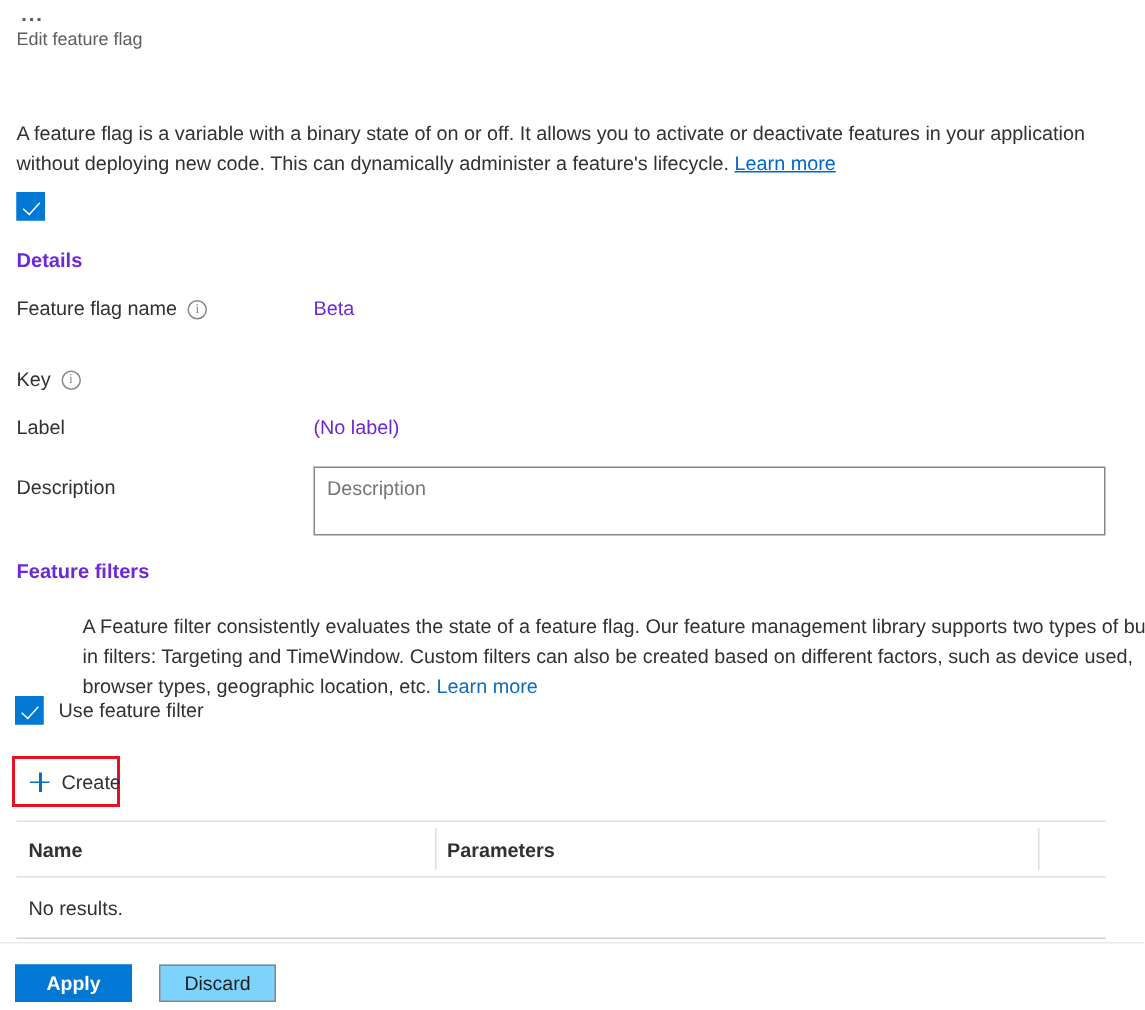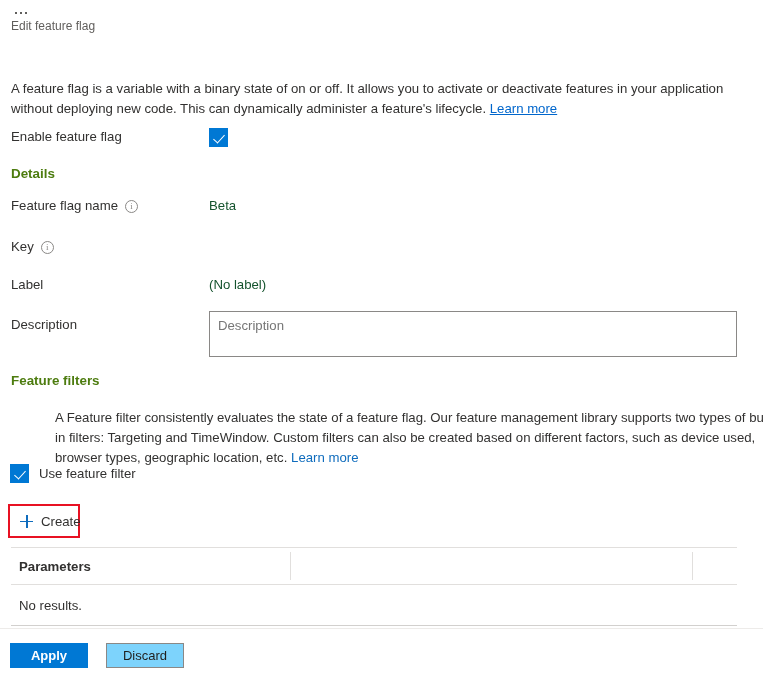--- a/index.html
+++ b/index.html
@@ -87,21 +87,21 @@
     flex: 0 0 198px;
     font-size: 13.2px;
     color: #323130;
     line-height: 18px;
     display: flex;
     align-items: center;
     gap: 7px;
   }
   .row-value {
     font-size: 13.2px;
-    color: #14532d;
+    color: #6d28d9;
     line-height: 18px;
   }
 
   
   .checkbox {
     width: 19px;
     height: 19px;
     background: #0078d4;
     border: 1px solid #0078d4;
     box-sizing: border-box;
@@ -139,21 +139,21 @@
     box-sizing: border-box;
   }
   .info-icon i { font-style: normal; transform: translateY(-0.5px); }
 
   
   .section-head {
     position: absolute;
     left: 11px;
     font-size: 13.4px;
     font-weight: 700;
-    color: #4d7c0f;
+    color: #6d28d9;
   }
 
   
   .desc-box {
     position: absolute;
     left: 209px;
     top: 311px;
     width: 528px;
     height: 46px;
     border: 1px solid #8a8886;
@@ -321,37 +321,36 @@
     </div>
   </div>
   <div class="subtitle">Edit feature flag</div>
 </div>
 
 <div class="intro">
   <span>A feature flag is a variable with a binary state of on or off. It allows you to activate or deactivate features in your application without deploying new code. This can dynamically administer a feature's lifecycle. </span><a class="link">Learn more</a>
 </div>
 
 <div class="row" style="top:128px;">
-  <div class="row-label">Enable feature flag</div>
   <div class="checkbox"></div>
 </div>
 
 <div class="section-head" style="top:166px;">Details</div>
 
 <div class="row" style="top:197px;">
   <div class="row-label">
     <span>Feature flag name</span>
     <span class="info-icon">
         <i>i</i>
       </span>
   </div>
   <div class="row-value">Beta</div>
 </div>
 
-<div class="row" style="top:238px;gap:13px;">
+<div class="row" style="top:244px;gap:13px;">
   <div class="row-label">
     <span>Key</span>
     <span class="info-icon">
         <i>i</i>
       </span>
   </div>
 </div>
 
 <div class="row" style="top:276px;">
   <div class="row-label">Label</div>
@@ -377,20 +376,21 @@
 <div class="create-wrap">
   <div class="create-btn">
     <span class="plus-icon"></span>
     <span class="create-label">Create</span>
   </div>
 </div>
 
 <div class="tbl">
   <div class="tbl-top-line"></div>
   <div class="tbl-head">
+    <div class="th th-name">Name</div>
     <div class="col-div" style="left:279px;"></div>
     <div class="th th-params">Parameters</div>
     <div class="col-div" style="left:681px;"></div>
     <div class="th th-actions"></div>
   </div>
   <div class="tbl-body">
     <div class="no-results">No results.</div>
   </div>
 </div>
 

